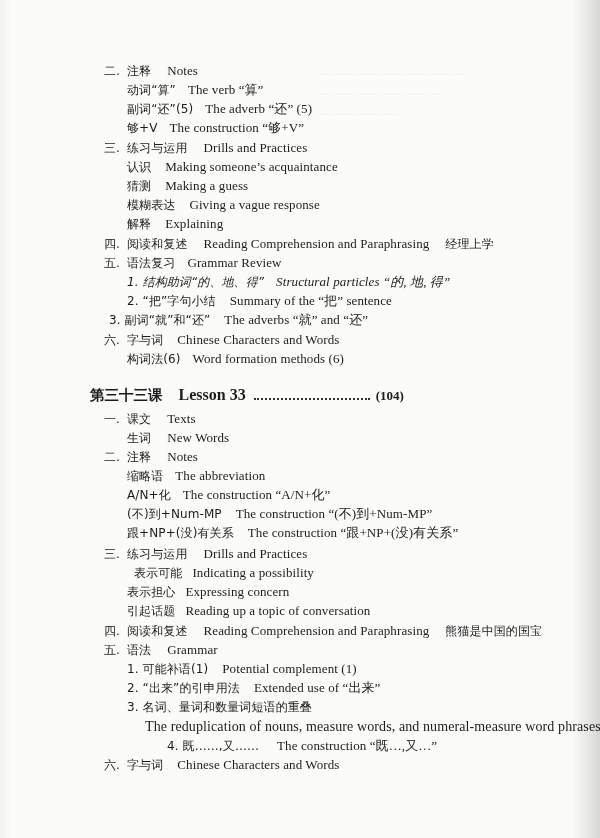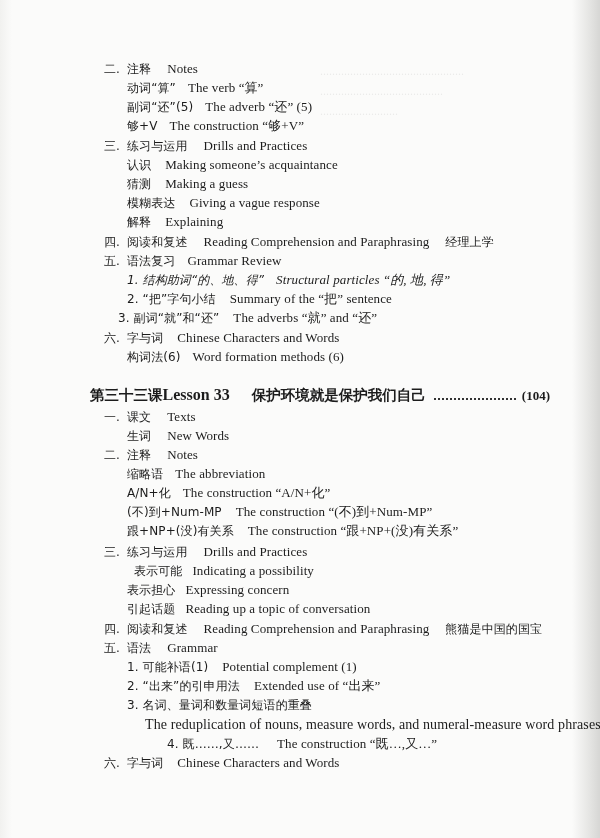--- a/index.html
+++ b/index.html
@@ -29,21 +29,21 @@
   }
   .content {
     position: absolute;
     left: 0; top: 0;
     width: 600px;
   }
   .line {
     position: absolute;
     white-space: nowrap;
     font-size: 12.5px;
-    line-height: 15px;
+    line-height: 20px;
     letter-spacing: 0.1px;
   }
   .line .zh {
     font-family: "DejaVu Sans", sans-serif;
     font-size: 12px;
   }
   .line .en {
     font-family: "Liberation Serif", "DejaVu Serif", serif;
     font-size: 13px;
   }
@@ -68,21 +68,21 @@
   }
   .lesson-header .zh-h {
     font-family: "DejaVu Sans", sans-serif;
     font-size: 14.5px;
     font-weight: bold;
   }
   .lesson-header .en-h {
     font-family: "Liberation Serif", serif;
     font-size: 16px;
     font-weight: bold;
-    margin-left: 0;
+    margin-left: 16px;
   }
   .lesson-header .title-h {
     font-family: "DejaVu Sans", sans-serif;
     font-size: 14.5px;
     font-weight: bold;
     margin-left: 22px;
   }
   .lesson-header .leader {
     flex: 1;
     margin: 0 6px 0 8px;
@@ -158,38 +158,37 @@
   <div>
     <div class="line" style="left:104px; top:253px;">
       <span class="num">五.</span><span class="zh">语法复习</span><span class="gap" style="width:12px"></span><span class="en">Grammar Review</span>
     </div>
     <div class="line" style="left:127px; top:272px;font-style:italic;">
       <span class="zh">1. 结构助词“的、地、得”</span><span class="gap" style="width:12px"></span><span class="en">Structural particles “的, 地, 得”</span>
     </div>
     <div class="line" style="left:127px; top:291px;">
       <span class="zh">2. “把”字句小结</span><span class="gap" style="width:14px"></span><span class="en">Summary of the “把” sentence</span>
     </div>
-    <div class="line" style="left:118px; top:310px;">
+    <div class="line" style="left:109px; top:310px;">
       <span class="zh">3. 副词“就”和“还”</span><span class="gap" style="width:14px"></span><span class="en">The adverbs “就” and “还”</span>
     </div>
   </div>
 
   <div>
     <div class="line" style="left:104px; top:330px;">
       <span class="num">六.</span><span class="zh">字与词</span><span class="gap" style="width:14px"></span><span class="en">Chinese Characters and Words</span>
     </div>
     <div class="line" style="left:127px; top:349px;">
       <span class="zh">构词法(6)</span><span class="gap" style="width:12px"></span><span class="en">Word formation methods (6)</span>
     </div>
   </div>
 
   <div class="lesson-header">
     <span class="zh-h">第三十三课</span>
     <span class="en-h">Lesson 33</span>
-    <span class="title-h">保护环境就是保护我们自己</span>
     <span class="leader"></span>
     <span class="page">(104)</span>
   </div>
 
   <div>
     <div class="line" style="left:104px; top:409px;">
       <span class="num">一.</span><span class="zh">课文</span><span class="gap" style="width:16px"></span><span class="en">Texts</span>
     </div>
     <div class="line" style="left:127px; top:428px;">
       <span class="zh">生词</span><span class="gap" style="width:16px"></span><span class="en">New Words</span>

